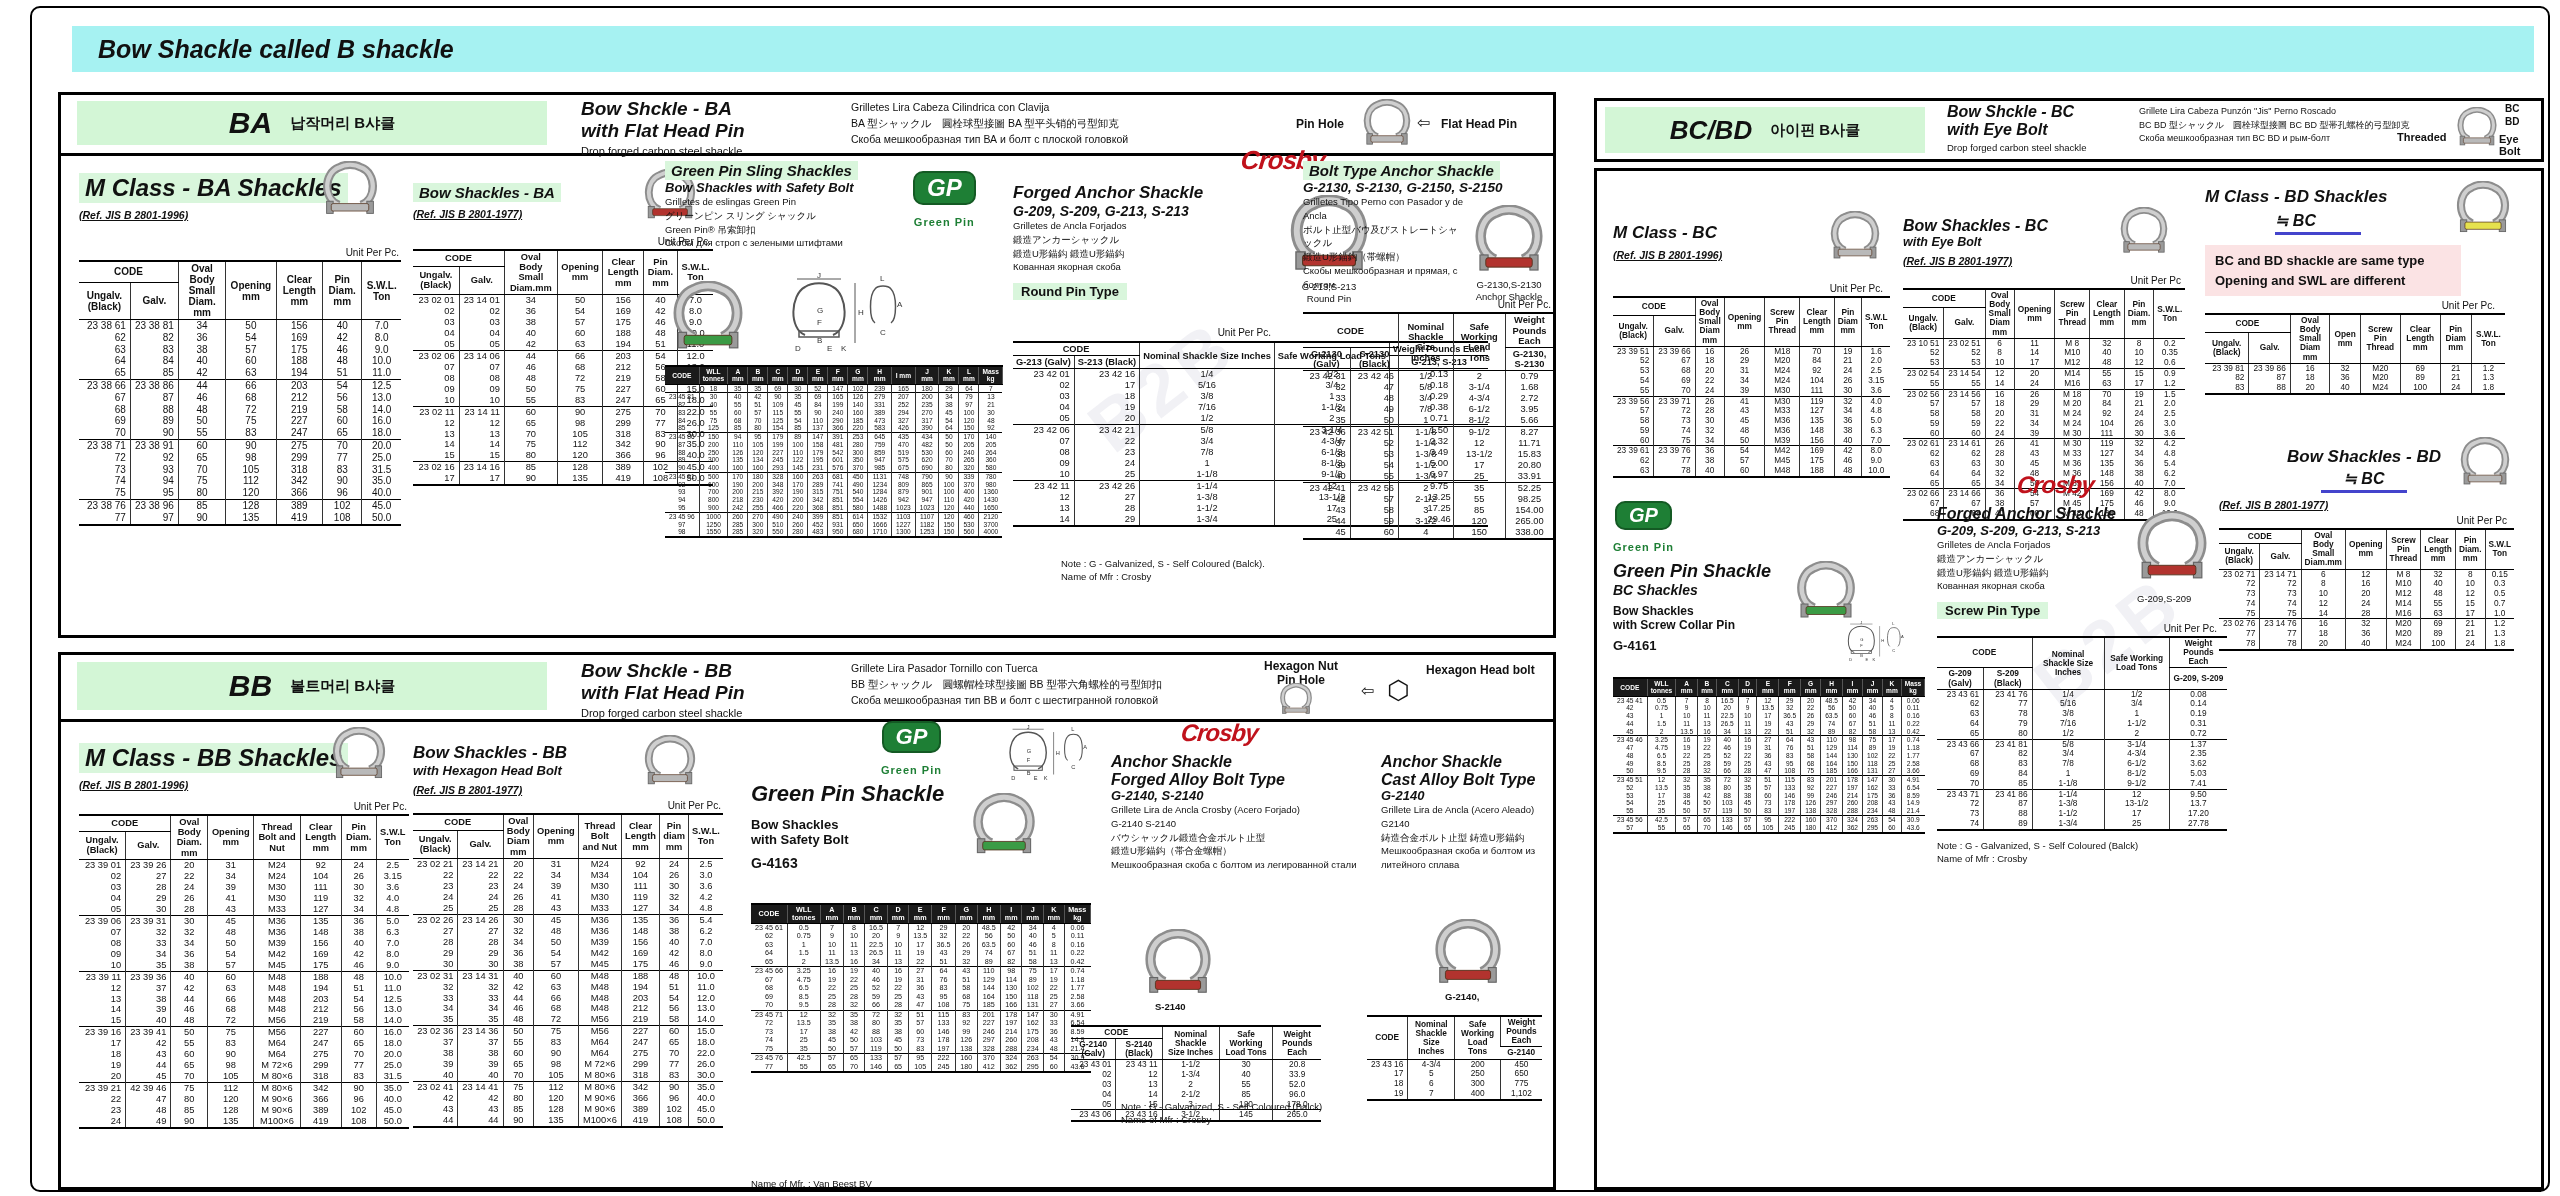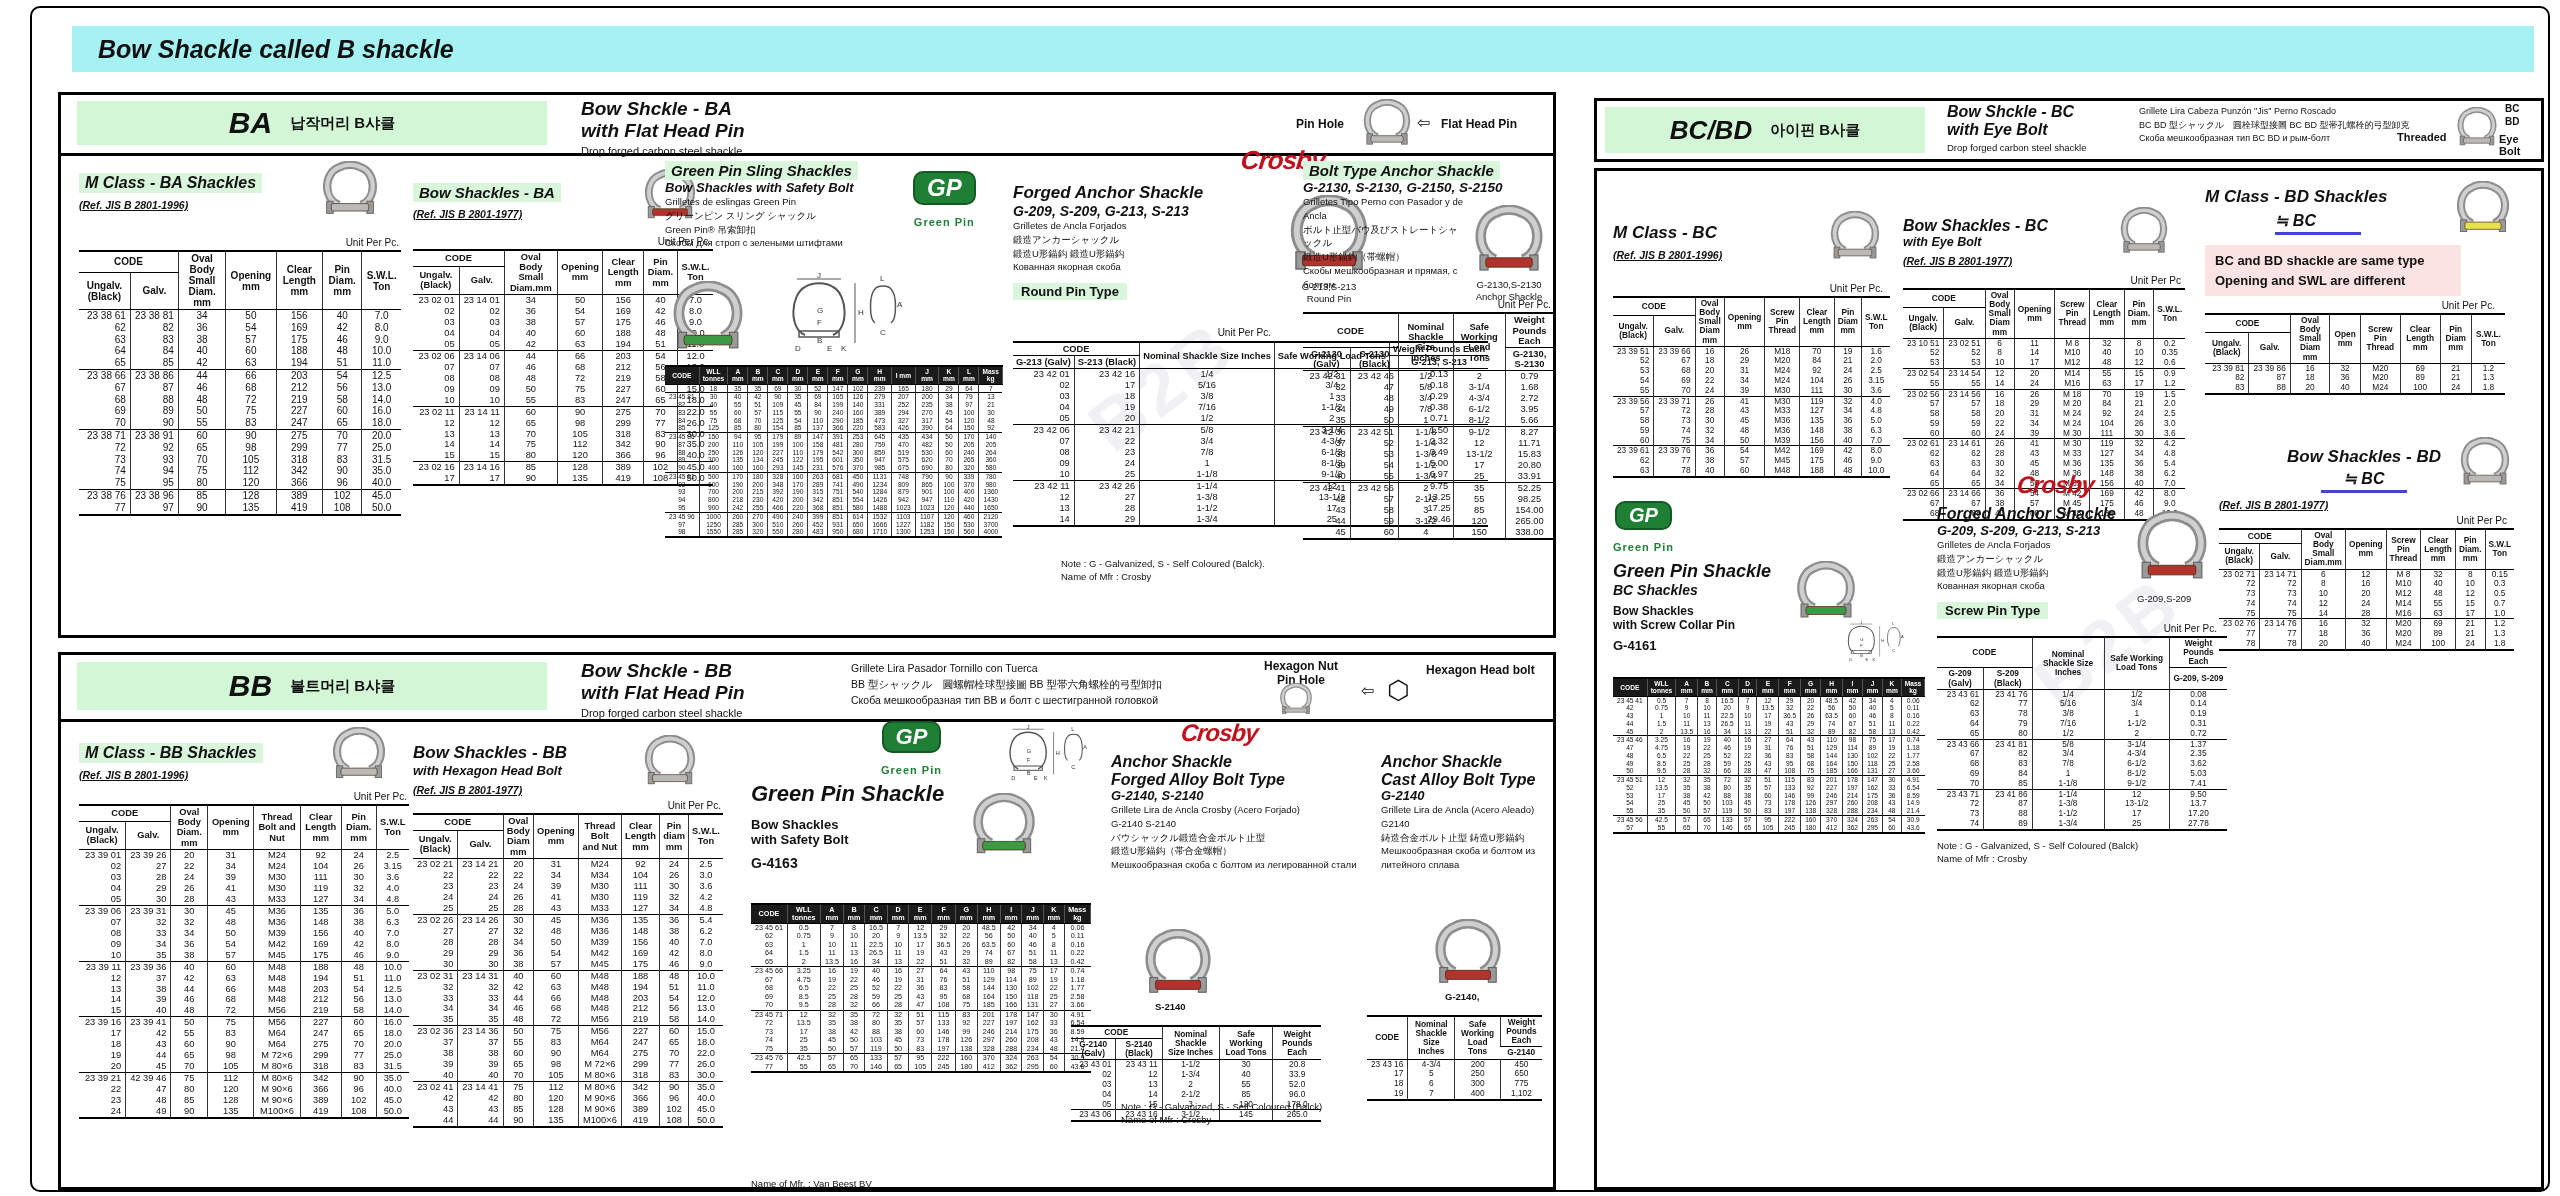--- a/index.html
+++ b/index.html
@@ -8,21 +8,21 @@
   .abs{position:absolute;}
   .banner{position:absolute;left:72px;top:26px;width:2462px;height:46px;background:var(--banner,#a6f2f2);font-style:italic;font-weight:bold;font-size:25px;line-height:46px;padding-left:26px;box-sizing:border-box;}
   .panel{position:absolute;border:3px solid #000;background:#fff;box-sizing:border-box;}
   .strip{position:absolute;left:0;top:0;right:0;border-bottom:3px solid #000;}
   .tag{position:absolute;background:var(--tag,#d3f6d6);display:flex;align-items:center;justify-content:center;gap:18px;}
   .tag-big{font-size:30px;font-weight:bold;font-style:italic;}
   .tag-kr{font-size:15px;font-weight:bold;}
   .htitle{font-style:italic;font-weight:bold;font-size:19px;line-height:1.15;}
   .hsub{font-style:normal;font-weight:normal;font-size:11px;margin-top:3px;}
   .ml{font-size:10.5px;line-height:1.5;}
-  .sec-title{display:inline-block;font-style:italic;font-weight:bold;font-size:16px;background:var(--hl,#d9f6dc);padding:1px 6px;}
+  .sec-title{display:inline-block;font-style:italic;font-weight:bold;font-size:24px;background:var(--hl,#d9f6dc);padding:1px 6px;}
   .sec-title.sm{font-size:15px;}
   .ref{font-style:italic;font-weight:bold;font-size:10.5px;text-decoration:underline;margin-top:6px;}
   .unit{font-size:10px;text-align:right;margin:4px 2px 2px 0;}
   .b{font-weight:bold;}
   .i{font-style:italic;}
   table.tbl{border-collapse:collapse;border-top:2px solid #000;border-bottom:2px solid #000;}
   table.tbl th{border-bottom:1.5px solid #000;font-weight:bold;padding:1px 3px;vertical-align:middle;line-height:1.1;}
   table.tbl th,table.tbl td{border-left:1px solid #333;}
   table.tbl th:first-child,table.tbl td:first-child{border-left:none;}
   table.tbl td{padding:0 4px;line-height:1.18;white-space:nowrap;}
@@ -55,20 +55,25 @@
   <section class="panel" style="left:58px;top:92px;width:1498px;height:546px;">
     <div class="strip" style="height:58px;">
       <div class="tag" style="left:16px;top:6px;width:470px;height:44px;">
         <span class="tag-big">BA</span>
         <span class="tag-kr">납작머리 B샤클</span>
       </div>
       <div class="abs htitle" style="left:520px;top:3px;">
         <div>Bow Shckle - BA</div>
         <div>with Flat Head Pin</div>
         <div class="hsub">Drop forged carbon steel shackle</div>
+      </div>
+      <div class="abs ml" style="left:790px;top:5px;width:420px;">
+        <div>Grilletes Lira Cabeza Cilindrica con Clavija</div>
+        <div>BA 型シャックル　圓栓球型接圖  BA 型平头销的弓型卸克</div>
+        <div>Скоба мешкообразная тип ВА и болт с плоской головкой</div>
       </div>
       <div class="abs small-lbl" style="left:1235px;top:22px;">Pin Hole</div>
       <div class="abs shk" style="left:1300px;top:4px;width:52px;height:50px;"><svg viewBox="0 0 64 62" xmlns="http://www.w3.org/2000/svg">
   <path d="M20 47 C3 40 4 13 20 7 C27 3 37 3 44 7 C60 13 61 40 44 47" fill="none" stroke="#8d8d8d" stroke-width="9"></path>
   <path d="M20 47 C3 40 4 13 20 7 C27 3 37 3 44 7 C60 13 61 40 44 47" fill="none" stroke="#cfcfcf" stroke-width="4.5"></path>
   <rect x="7" y="43" width="7" height="13" fill="#9a9a9a" stroke="#666" stroke-width="1"></rect>
   <rect x="50" y="43" width="7" height="13" fill="#9a9a9a" stroke="#666" stroke-width="1"></rect>
   <rect x="12" y="45.5" width="40" height="8" rx="2" fill="#b9b9b9" stroke="#55341f" stroke-width="0.8"></rect>
 </svg></div>
       <span class="abs arrow" style="left:1356px;top:18px;">⇦</span>

